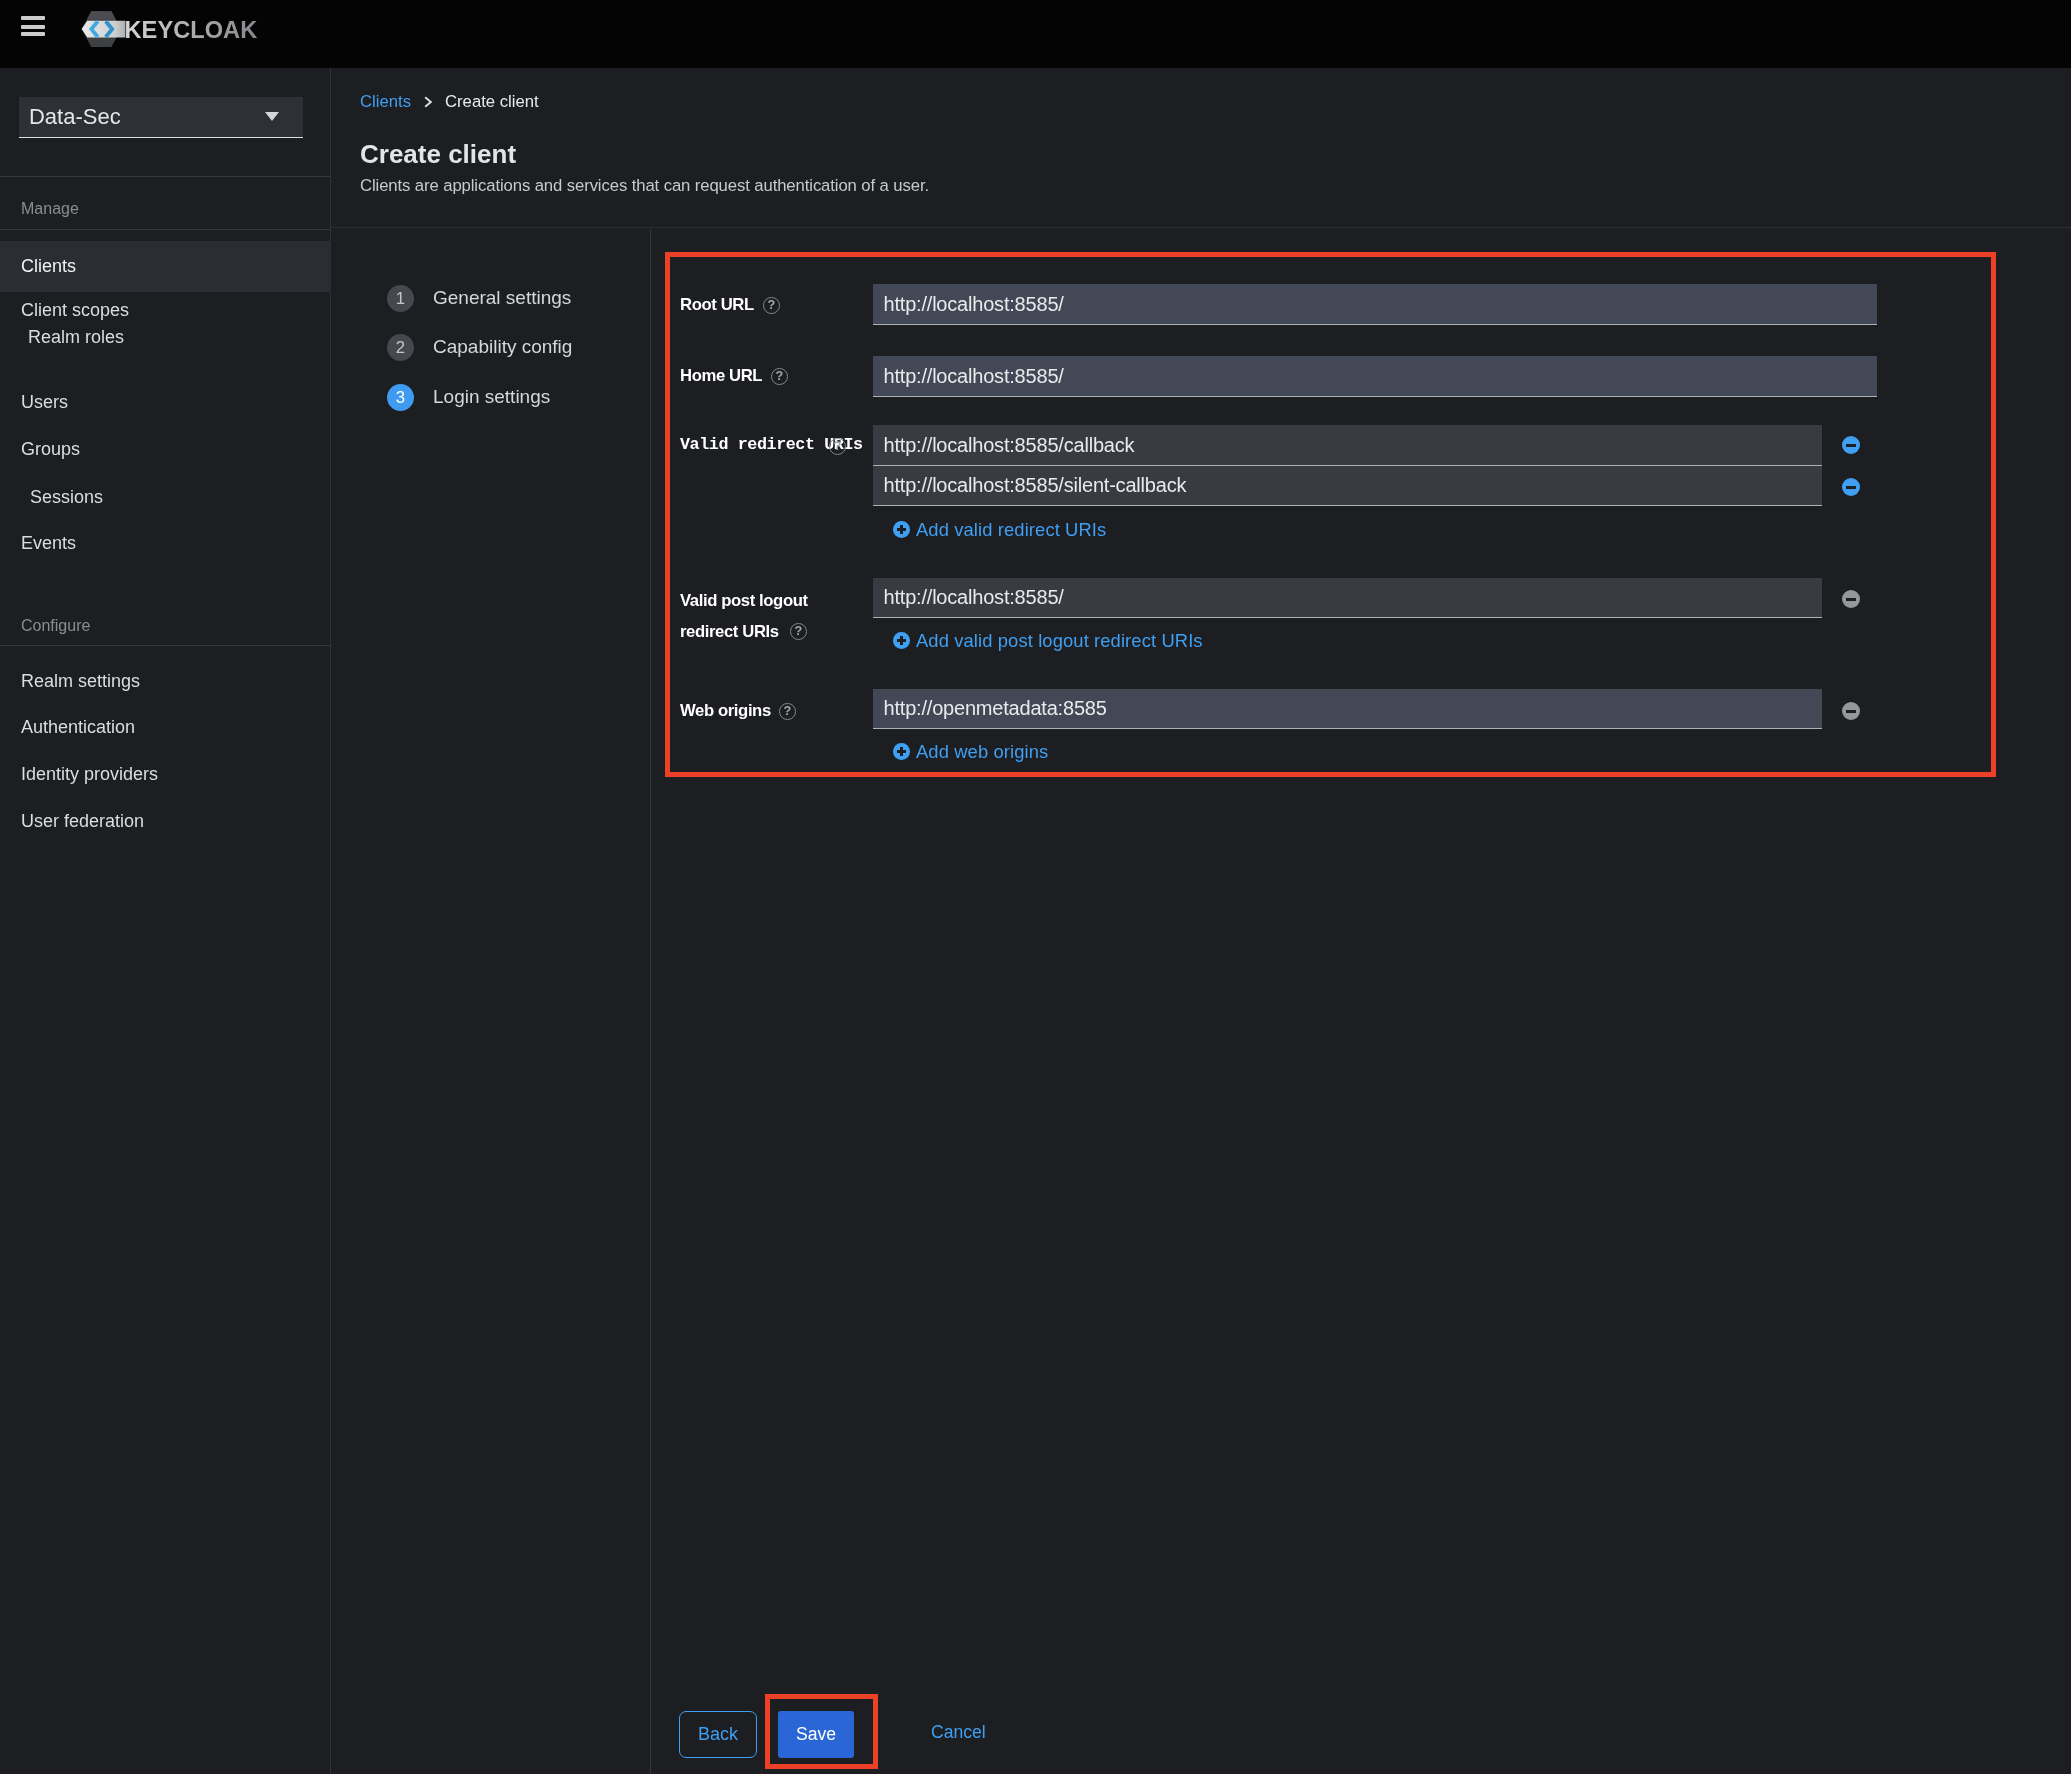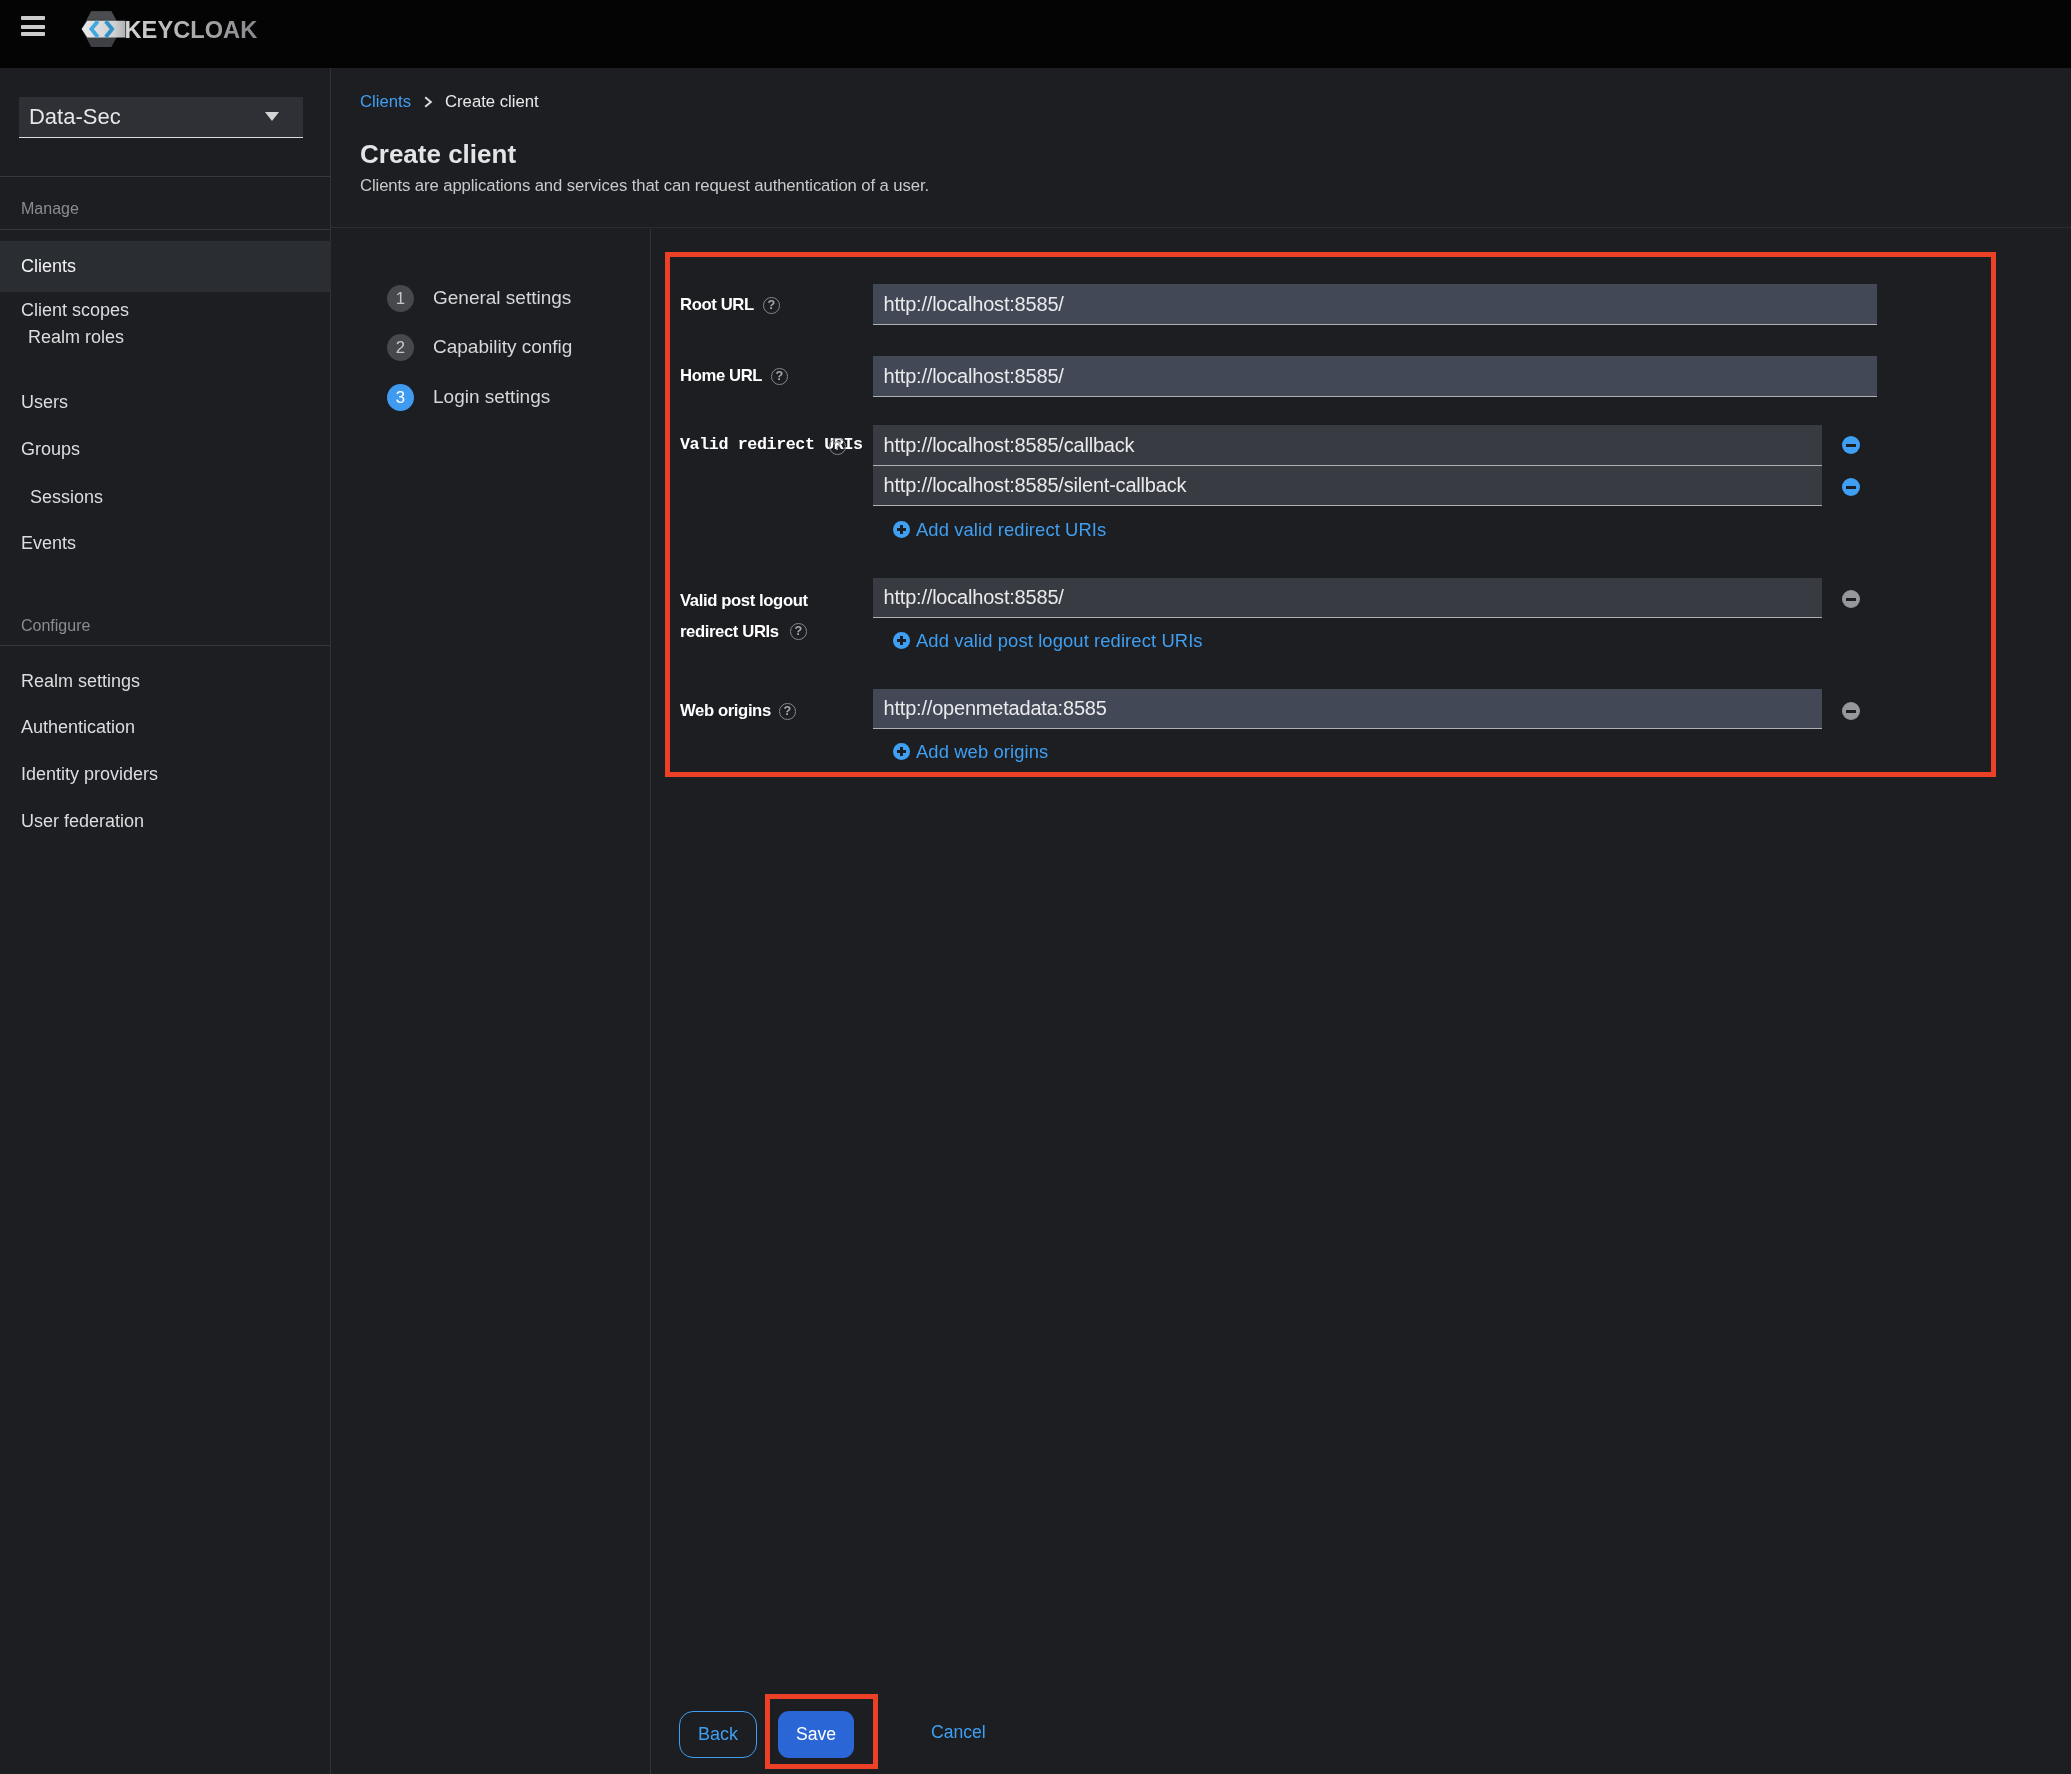--- a/index.html
+++ b/index.html
@@ -45,22 +45,22 @@
   .addlink { font-size:18.4px; letter-spacing:0.1px; color:#3f9ff2; line-height:21px; }
   .plusi { width:16.7px; height:16.7px; border-radius:50%; background:#3f9ff2; }
   .plusi:before { content:""; position:absolute; left:3.5px; top:6.6px; width:9.7px; height:3.5px; background:#1c1e22; }
   .plusi:after { content:""; position:absolute; left:6.6px; top:3.5px; width:3.5px; height:9.7px; background:#1c1e22; }
   .minusi { width:18.4px; height:18.4px; border-radius:50%; }
   .minusi:before { content:""; position:absolute; left:4.4px; top:7.5px; width:9.7px; height:3.5px; background:#1c1e22; }
   .mblue { background:#3f9ff2; }
   .mgray { background:#95979a; }
 
   
-  #backbtn { left:679px; top:1711px; width:78px; height:47px; border:1.3px solid #3f9ff2; border-radius:14px; color:#3f9ff2; font-size:18px; display:flex; align-items:center; justify-content:center; }
-  #savebtn { left:778px; top:1711px; width:76px; height:47px; background:#2a66d6; border-radius:11px; color:#fff; font-size:17.6px; display:flex; align-items:center; justify-content:center; }
+  #backbtn { left:679px; top:1711px; width:78px; height:47px; border:1.3px solid #3f9ff2; border-radius:7px; color:#3f9ff2; font-size:18px; display:flex; align-items:center; justify-content:center; }
+  #savebtn { left:778px; top:1711px; width:76px; height:47px; background:#2a66d6; border-radius:3px; color:#fff; font-size:17.6px; display:flex; align-items:center; justify-content:center; }
   #cancel { left:931px; top:1723px; font-size:17.6px; color:#3f9ff2; line-height:19.3px; }
 </style>
 </head>
 <body>
 <div id="page">
 
   <div id="masthead" class="abs"></div>
   <div class="abs hbar" style="top:16px;"></div>
   <div class="abs hbar" style="top:24.6px;"></div>
   <div class="abs hbar" style="top:32px;"></div>

